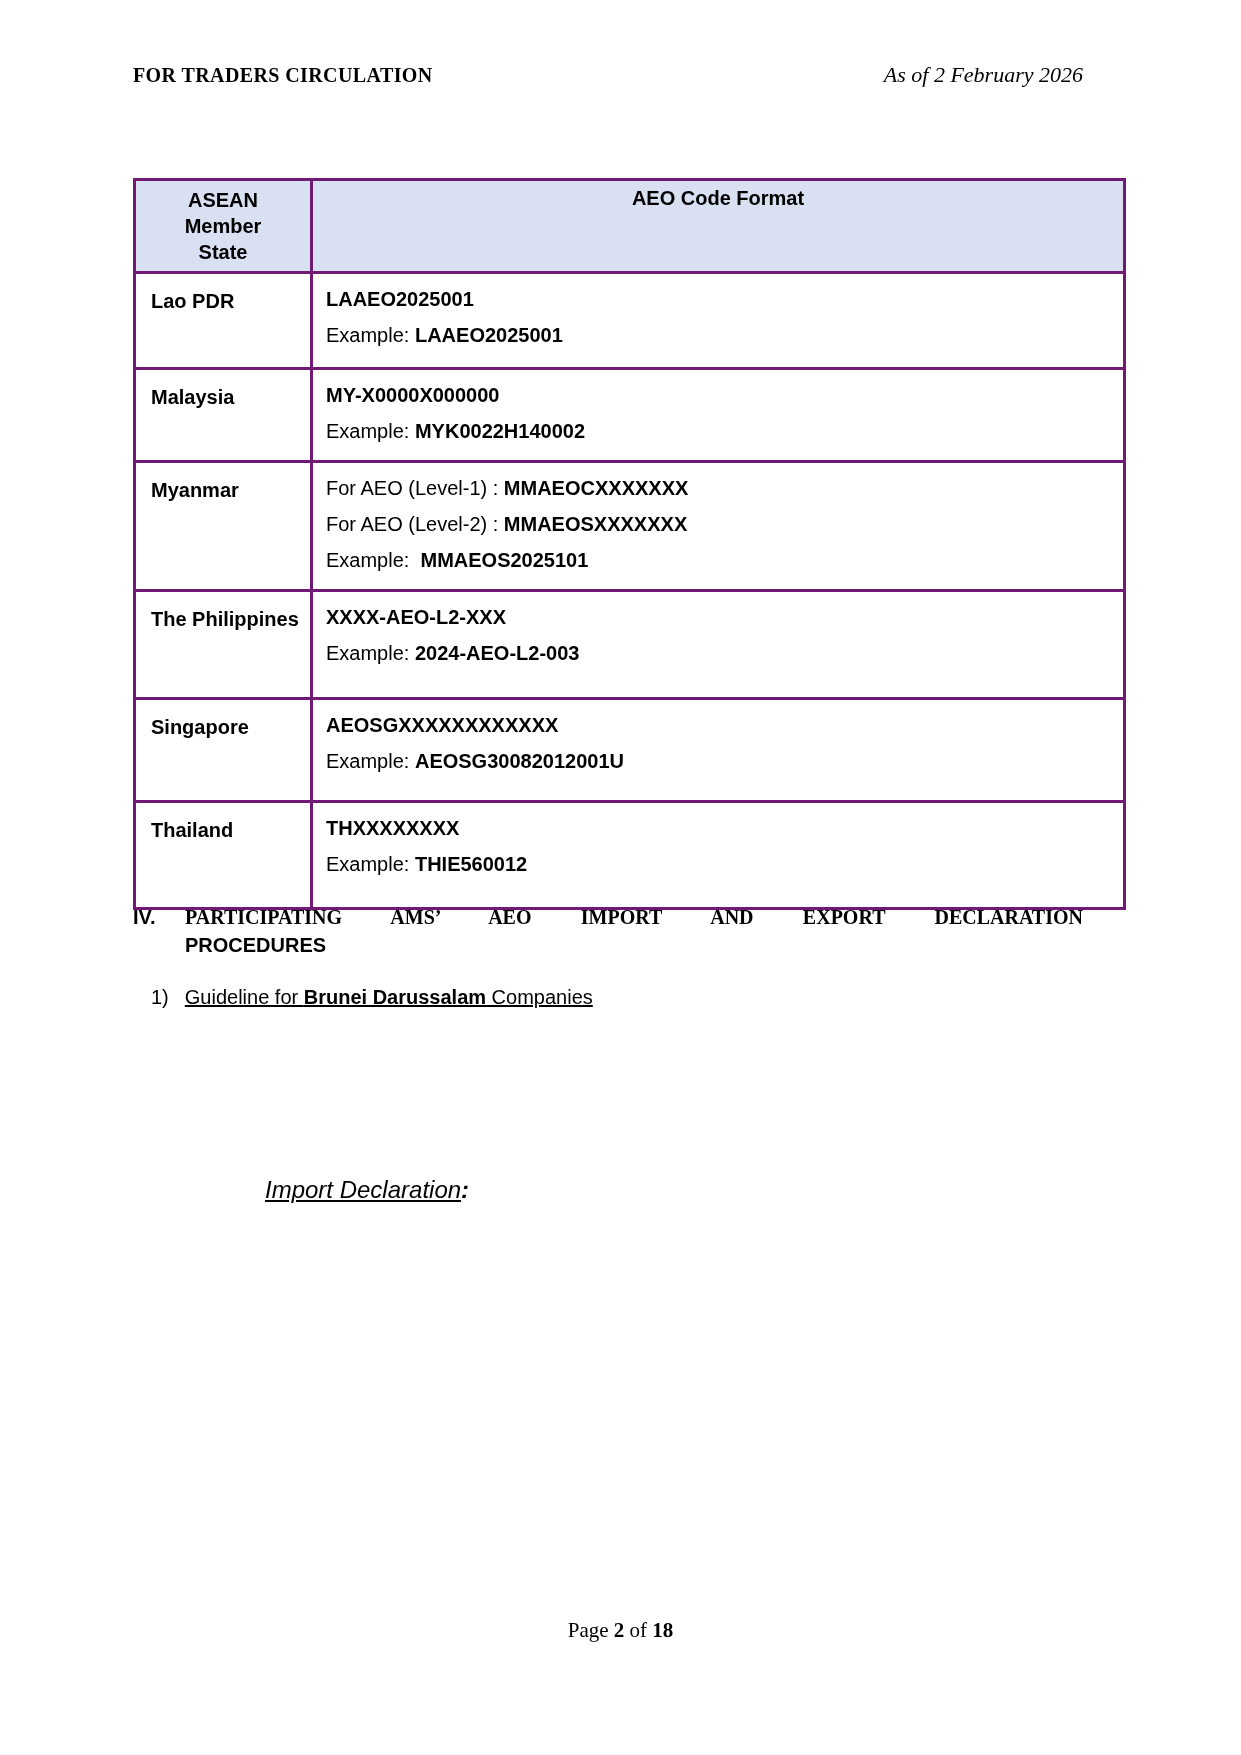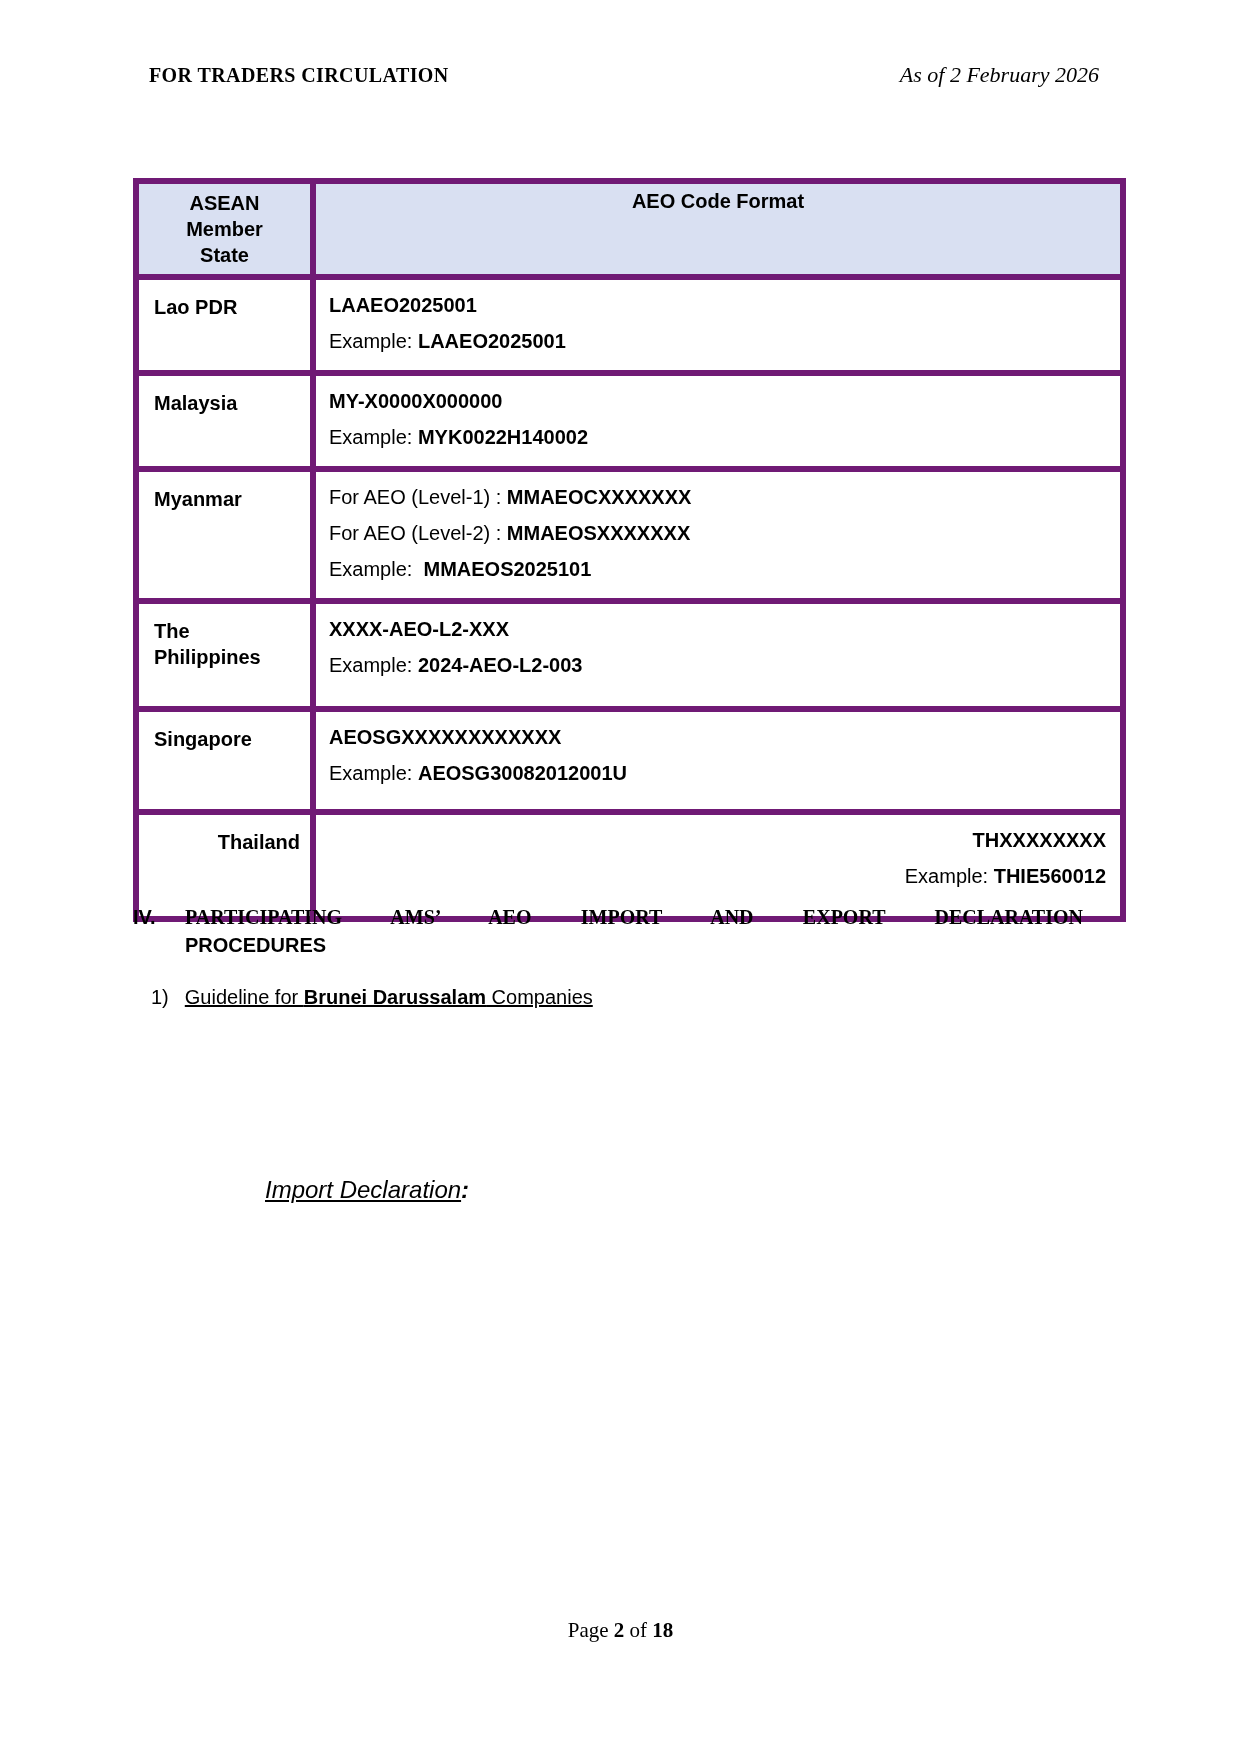--- a/index.html
+++ b/index.html
@@ -10,41 +10,41 @@
     background:#ffffff;
     font-family:"Liberation Sans", sans-serif;
     color:#000;
     overflow:hidden;
   }
   .seg, [data-bind] { white-space:pre-wrap; }
 
   
   .doc-header {
     position:absolute; left:133px; top:62px; width:950px;
-    display:flex; justify-content:space-between; align-items:baseline;margin-left:16px;
+    display:flex; justify-content:space-between; align-items:baseline;
   }
   .doc-header .left {
     font-family:"Liberation Serif", serif;
     font-weight:bold; font-size:20px; letter-spacing:.4px;
   }
   .doc-header .right {
     font-family:"Liberation Serif", serif;
     font-style:italic; font-size:22px;
   }
 
   
   table.aeo {
     position:absolute; left:133px; top:178px;
     width:993px;
     border-collapse:collapse;
     border:2px solid #7f7f7f;
     table-layout:fixed;
   }
   table.aeo th, table.aeo td {
-    border:6px solid #701a75;
+    border:3px solid #701a75;
     vertical-align:top;
     font-size:20px;
   }
   table.aeo col.c1 { width:177px; }
   thead tr { height:92px; }
   th.state-h {
     background:#d9e0f2;
     font-weight:bold; text-align:center;
     vertical-align:middle;
     padding:6px 25px;
@@ -54,21 +54,21 @@
     background:#d9e0f2;
     font-weight:bold; text-align:center;
     vertical-align:middle;
     padding:6px 10px;
   }
   tbody tr:nth-child(1) { height:96px; }
   tbody tr:nth-child(2) { height:88px; }
   tbody tr:nth-child(3) { height:105px; }
   tbody tr:nth-child(4) { height:108px; }
   tbody tr:nth-child(5) { height:103px; }
-  tbody tr:nth-child(6) { height:107px;text-align:right; }
+  tbody tr:nth-child(6) { height:107px; }
   td.state-cell {
     font-weight:bold;
     padding:14px 10px 6px 15px;
     line-height:26px;
   }
   td.format-cell { padding:12px 14px 6px 13px; }
   .fmt-line { line-height:26px; margin:0 0 10px 0; }
   .bold { font-weight:bold; }
 
   

